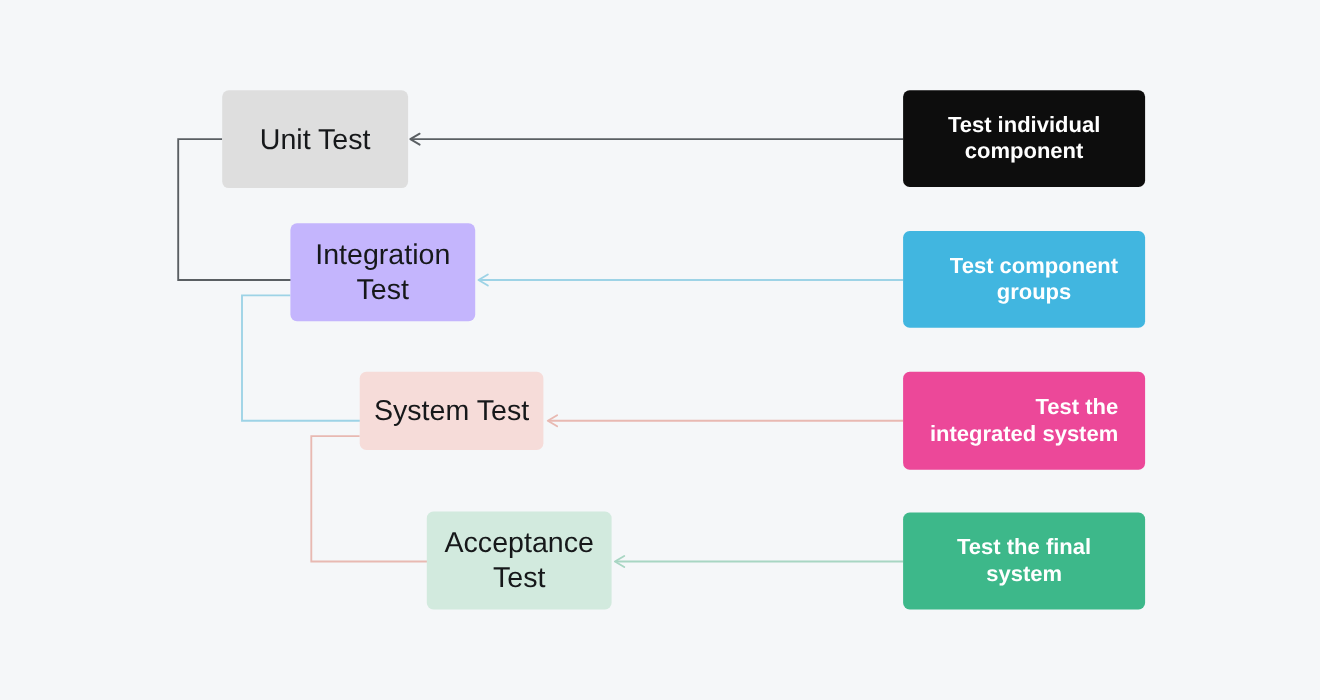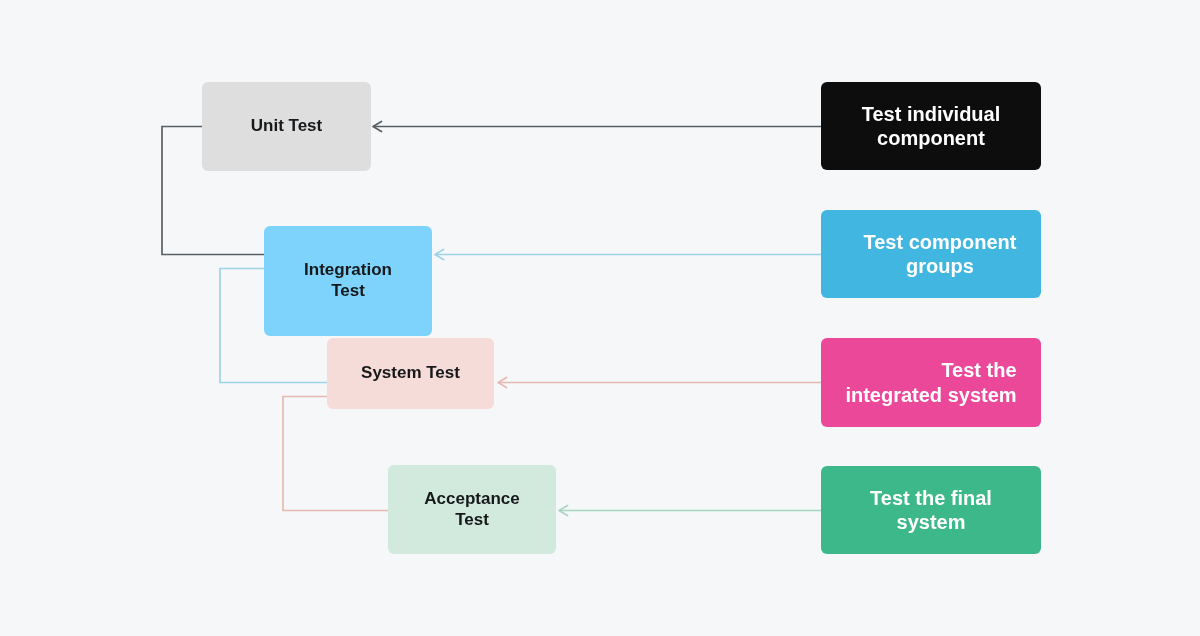--- a/index.html
+++ b/index.html
@@ -34,37 +34,37 @@
     display: flex;
     align-items: center;
     justify-content: center;
     text-align: center;
     border-radius: 6px;
     line-height: 1.22;
     padding: 6px 10px;
     white-space: pre-line;
   }
   .node-stage {
-    font-size: 17px;
+    font-size: 26px;
     color: #16181a;
-    font-weight: 700;
+    font-weight: 400;
   }
   .node-desc {
     font-size: 20px;
     color: #ffffff;
     font-weight: 700;
   }
   
   #node-unit-test {
     left: 202px; top: 82px; width: 169px; height: 89px;
     background: #dedede;
   }
   #node-integration-test {
-    left: 264px; top: 226px; width: 168px; height: 110px;
-    background: #7dd3fc;
+    left: 264px; top: 203px; width: 168px; height: 89px;
+    background: #c4b5fd;
   }
   #node-system-test {
     left: 327px; top: 338px; width: 167px; height: 71px;
     background: #f6dcd9;
   }
   #node-acceptance-test {
     left: 388px; top: 465px; width: 168px; height: 89px;
     background: #d2eade;
   }
   

